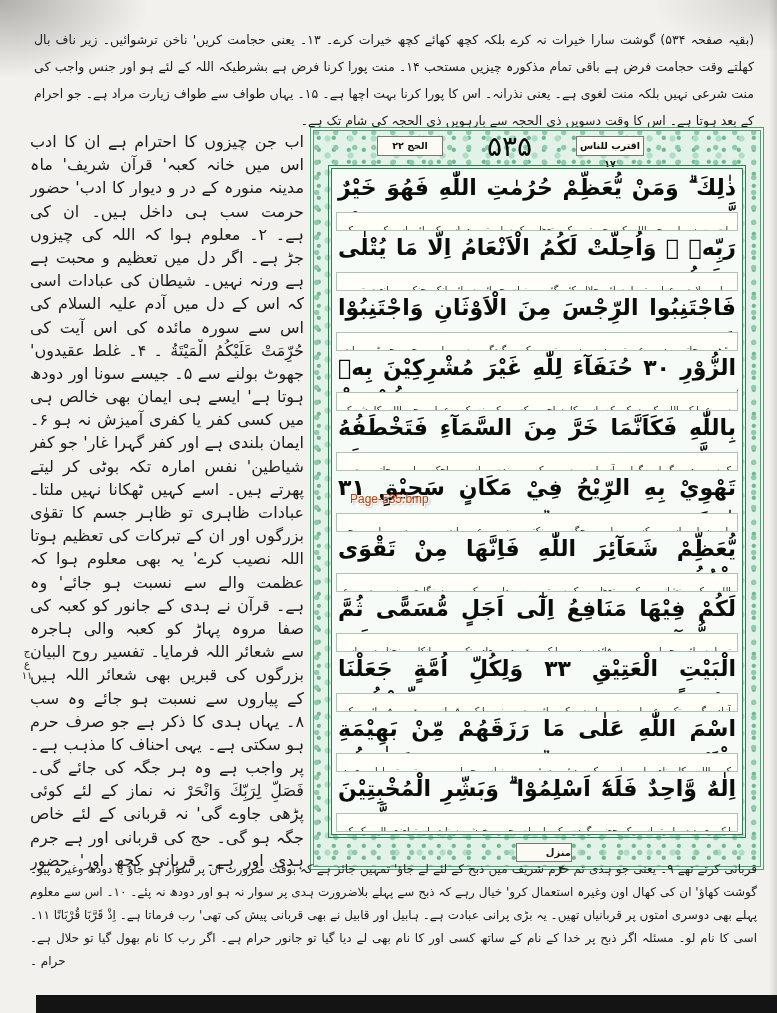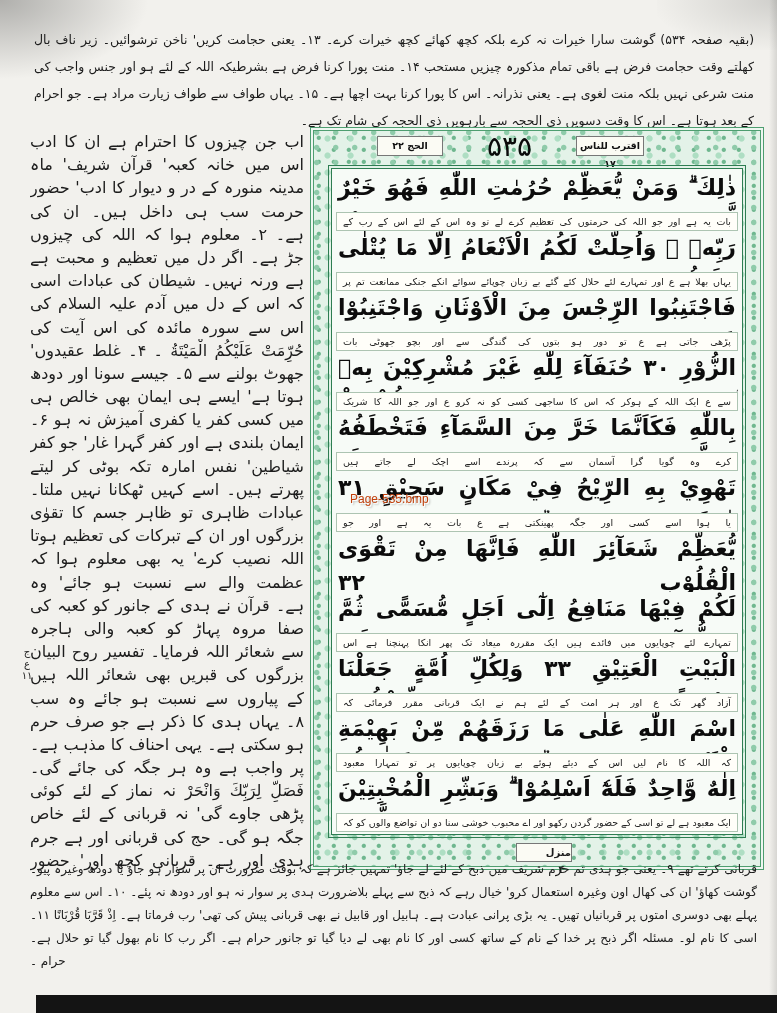--- a/index.html
+++ b/index.html
@@ -46,21 +46,21 @@
     box-shadow:inset 0 0 0 2px #eef7f1, inset 0 0 0 3px #4e9e70;
   }
   .qinner{position:absolute;left:20px;top:40px;right:20px;bottom:34px;
     background:#f7fbf7;border:1.5px solid #2e7d52;outline:1px solid #2e7d52;outline-offset:2px;
     display:flex;flex-direction:column;padding:2px 4px;box-sizing:border-box;}
   .pair{flex:1;display:flex;flex-direction:column;min-height:0;}
   .ar{flex:1;direction:rtl;font-size:22px;font-weight:700;line-height:1.55;
     overflow:hidden;text-align:justify;text-align-last:justify;color:#0c0c0c;padding:0 2px;}
   .ur{height:19px;line-height:17px;direction:rtl;font-size:9.5px;overflow:hidden;
     background:#fffef9;border:1px solid #adc4b2;box-sizing:border-box;
-    text-align:justify;text-align-last:justify;padding:0 6px;color:#222;}
+    text-align:justify;text-align-last:justify;padding:8px 6px;color:#222;}
 
   .hdr-box{position:absolute;height:20px;line-height:18px;background:#fbfbf4;border:1px solid #777;
     box-sizing:border-box;direction:rtl;text-align:center;font-size:9.5px;font-weight:700;color:#111;}
   .hdr-surah{left:66px;top:8px;width:66px;}
   .hdr-juz{left:250px;top:8px;width:68px;margin-left:15px;}
   .hdr-num{position:absolute;left:176px;top:2px;width:62px;text-align:left;
     font-size:28px;font-weight:400;color:#0a0a0a;direction:rtl;}
   .manzil{position:absolute;left:205px;bottom:7px;width:56px;height:19px;line-height:17px;
     background:#fbfbf4;border:1px solid #777;box-sizing:border-box;direction:rtl;
     text-align:center;font-size:10px;font-weight:700;padding-left:35px;}
@@ -168,20 +168,21 @@
           <div class="ur">کرے وہ گویا گرا آسمان سے کہ پرندے اسے اچک لے جاتے ہیں</div>
         </div>
 
         <div class="pair">
           <div class="ar">تَهْوِيْ بِهِ الرِّيْحُ فِيْ مَكَانٍ سَحِيْقٍ ۳۱ ذٰلِكَ ۗ وَمَنْ</div>
           <div class="ur">یا ہوا اسے کسی اور جگہ پھینکتی ہے ع بات یہ ہے اور جو</div>
         </div>
 
         <div class="pair">
           <div class="ar">يُّعَظِّمْ شَعَآئِرَ اللّٰهِ فَاِنَّهَا مِنْ تَقْوَى الْقُلُوْبِ ۳۲</div>
+          <div class="ur">اللہ کے نشانوں کی تعظیم کرے تو یہ دلوں کی پرہیزگاری سے ہے ع</div>
         </div>
 
         <div class="pair">
           <div class="ar">لَكُمْ فِيْهَا مَنَافِعُ اِلٰٓى اَجَلٍ مُّسَمًّى ثُمَّ مَحِلُّهَآ اِلَى</div>
           <div class="ur">تمہارے لئے چوپایوں میں فائدے ہیں ایک مقررہ میعاد تک پھر انکا پہنچنا ہے اس</div>
         </div>
 
         <div class="pair">
           <div class="ar">الْبَيْتِ الْعَتِيْقِ ۳۳ وَلِكُلِّ اُمَّةٍ جَعَلْنَا مَنْسَكًا لِّيَذْكُرُوْا</div>
           <div class="ur">آزاد گھر تک ع اور ہر امت کے لئے ہم نے ایک قربانی مقرر فرمائی کہ</div>

